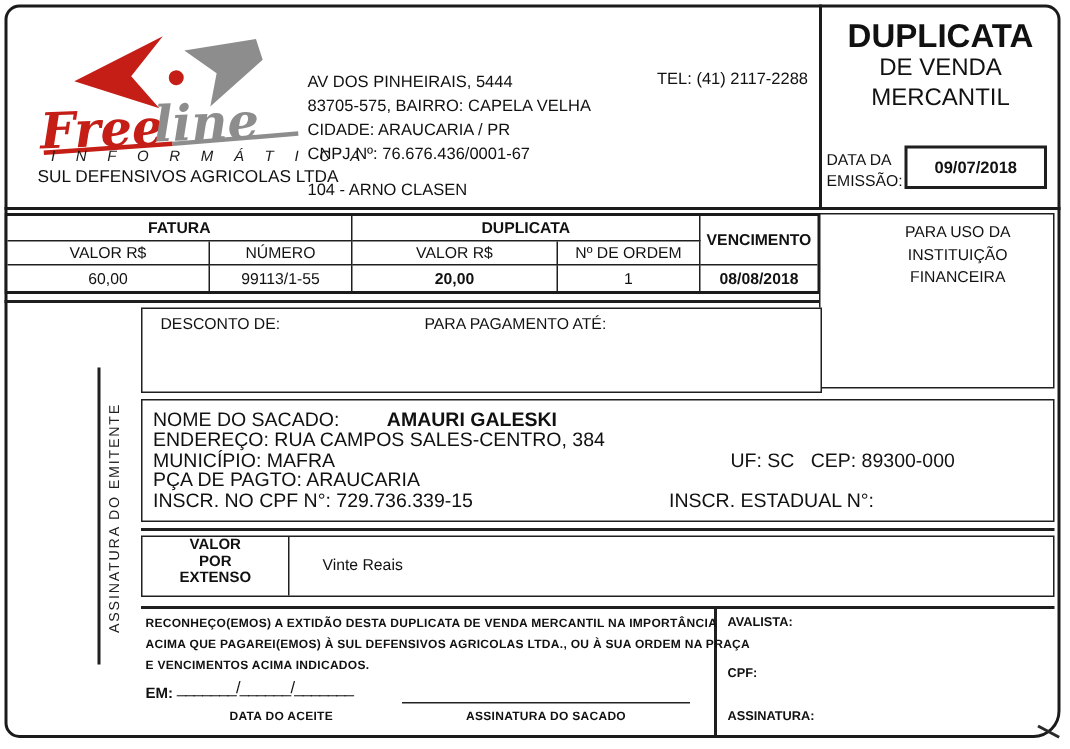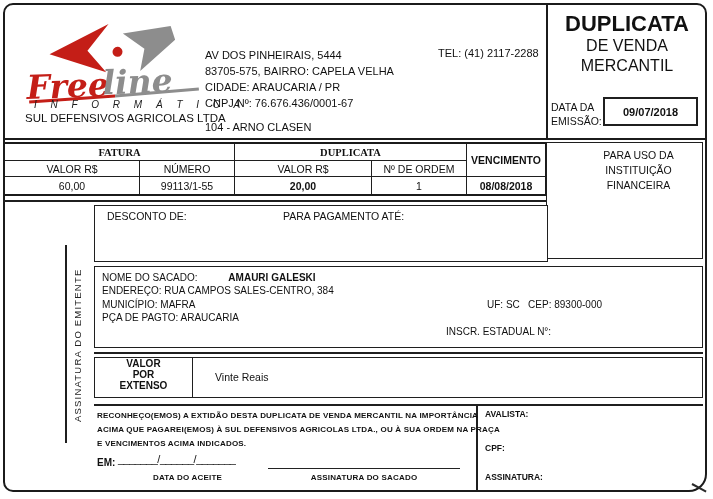--- a/index.html
+++ b/index.html
@@ -36,24 +36,24 @@
     grid-template-columns:135px 95px 137px 95px 1fr;
     grid-template-rows:17px 16px 1fr;
     border:2px solid #1b1b1b;background:#fff;
   }
   .inv-table > div{
     display:flex;align-items:center;justify-content:center;
     font-size:10.5px;box-sizing:border-box;white-space:nowrap;
   }
   .br{border-right:1.5px solid #1f1f1f;}
   .bb{border-bottom:1.5px solid #1f1f1f;}
-  .span2{grid-column:span 2;font-family:Liberation Serif, serif;}
+  .span2{grid-column:span 2;}
   .rowspan2{grid-row:span 2;}
   
-  .sac-row{position:absolute;font-size:10px;white-space:nowrap;}
+  .sac-row{position:absolute;font-size:13px;white-space:nowrap;}
   
   .extenso-label{
     position:absolute;left:0;top:0;width:98px;height:100%;
     border-right:1.5px solid #1f1f1f;box-sizing:border-box;
     display:flex;flex-direction:column;align-items:center;justify-content:flex-start;
     font-size:10px;font-weight:bold;line-height:11px;
   }
   
   .emitente-label{
     writing-mode:vertical-rl;transform:rotate(180deg);
@@ -152,20 +152,21 @@
 
   <div class="abs box" style="left:94px;top:266px;width:609px;height:82px;">
     <div class="sac-row" style="left:7px;top:5px;">
       <span>NOME DO SACADO:</span>
       <span class="bold" style="margin-left:28px;">AMAURI GALESKI</span>
     </div>
     <div class="sac-row" style="left:7px;top:18px;">ENDEREÇO: RUA CAMPOS SALES-CENTRO, 384</div>
     <div class="sac-row" style="left:7px;top:32px;">MUNICÍPIO: MAFRA</div>
     <div class="sac-row" style="left:356px;top:32px;white-space:pre;padding-left:36px;">UF: SC   CEP: 89300-000</div>
     <div class="sac-row" style="left:7px;top:45px;">PÇA DE PAGTO: ARAUCARIA</div>
+    <div class="sac-row" style="left:7px;top:59px;">INSCR. NO CPF N°: 729.736.339-15</div>
     <div class="sac-row" style="left:351px;top:59px;">INSCR. ESTADUAL N°:</div>
   </div>
   <div class="abs thin" style="left:94px;top:352px;width:609px;height:1.5px;"></div>
 
   <div class="abs box" style="left:94px;top:357px;width:609px;height:41px;">
     <div class="extenso-label">
       <div>VALOR</div>
       <div>POR</div>
       <div>EXTENSO</div>
     </div>

